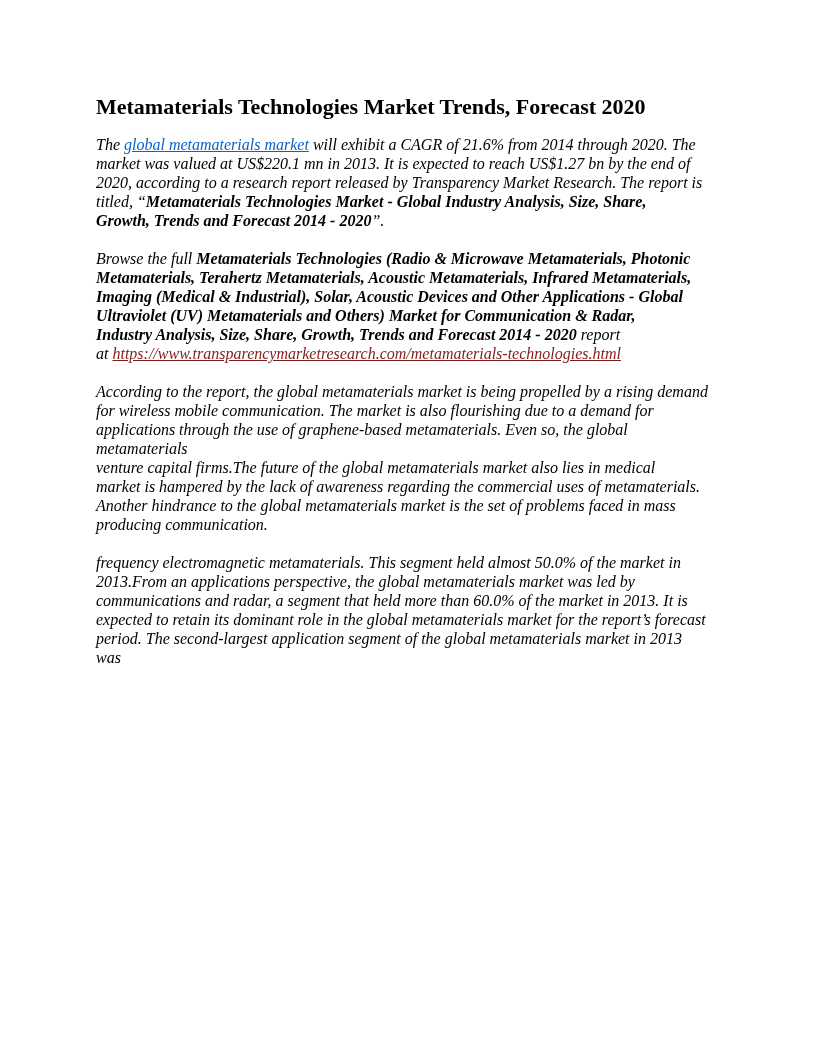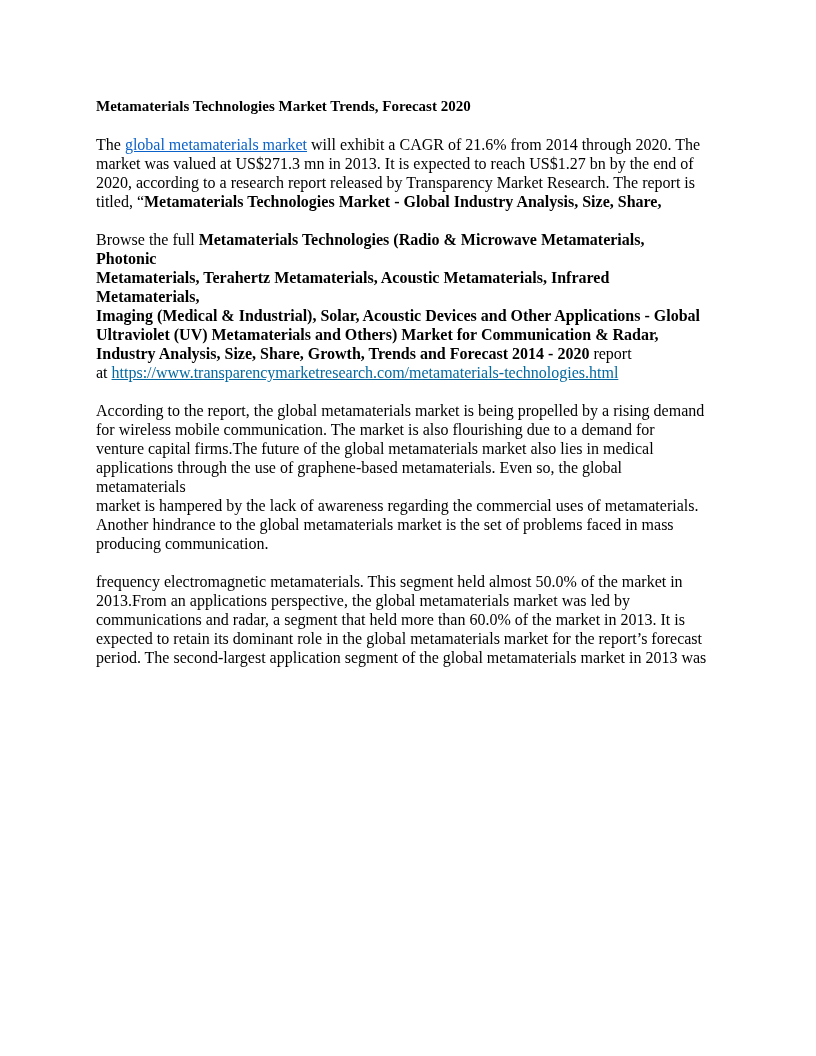--- a/index.html
+++ b/index.html
@@ -13,27 +13,28 @@
     height: 1056px;
     background: #ffffff;
     box-sizing: border-box;
     padding: 97px 96px 0 96px;
     font-family: "Liberation Serif", "DejaVu Serif", serif;
     font-size: 16px;
     line-height: 19px;
     color: #000000;
   }
   .doc-title {
-    font-size: 15px;
+    font-size: 22px;
     line-height: 19px;
     font-weight: bold;
     margin: 0 0 19px 0;
   }
   .para {
     margin: 0 12px 19px 0;
+    font-style: italic;
   }
   .line {
     display: block;
     white-space: pre-wrap;
     min-height: 19px;
   }
   .run-bold {
     font-weight: bold;
   }
   .run-link {
@@ -42,37 +43,38 @@
   }
 </style>
 </head>
 <body>
 
 <div class="page">
   <h1 class="doc-title">Metamaterials Technologies Market Trends, Forecast 2020</h1>
   <div>
       <p class="para">
         <span class="line"><span>The </span><a class="run-link" style="color: rgb(11, 98, 201);">global metamaterials market</a><span> will exhibit a CAGR of 21.6% from 2014 through 2020. The</span></span>
-        <span class="line"><span>market was valued at US$271.3 mn in 2013. It is expected to reach US$1.27 bn by the end of</span></span>
+        <span class="line"><span>market was valued at US$220.1 mn in 2013. It is expected to reach US$1.27 bn by the end of</span></span>
         <span class="line"><span>2020, according to a research report released by Transparency Market Research. The report is</span></span>
         <span class="line"><span>titled, “</span><b class="run-bold">Metamaterials Technologies Market - Global Industry Analysis, Size, Share,</b></span>
+        <span class="line"><b class="run-bold">Growth, Trends and Forecast 2014 - 2020</b><span>”.</span></span>
       </p>
       <p class="para">
         <span class="line"><span>Browse the full </span><b class="run-bold">Metamaterials Technologies (Radio &amp; Microwave Metamaterials, Photonic</b></span>
         <span class="line"><b class="run-bold">Metamaterials, Terahertz Metamaterials, Acoustic Metamaterials, Infrared Metamaterials,</b></span>
         <span class="line"><b class="run-bold">Imaging (Medical &amp; Industrial), Solar, Acoustic Devices and Other Applications - Global</b></span>
         <span class="line"><b class="run-bold">Ultraviolet (UV) Metamaterials and Others) Market for Communication &amp; Radar,</b></span>
         <span class="line"><b class="run-bold">Industry Analysis, Size, Share, Growth, Trends and Forecast 2014 - 2020</b><span> report</span></span>
-        <span class="line"><span>at </span><a class="run-link" style="color: #0369a1;">https://www.transparencymarketresearch.com/metamaterials-technologies.html</a></span>
+        <span class="line"><span>at </span><a class="run-link" style="color: #7f1d1d;">https://www.transparencymarketresearch.com/metamaterials-technologies.html</a></span>
       </p>
       <p class="para">
         <span class="line"><span>According to the report, the global metamaterials market is being propelled by a rising demand</span></span>
         <span class="line"><span>for wireless mobile communication. The market is also flourishing due to a demand for</span></span>
+        <span class="line"><span>applications through the use of graphene-based metamaterials. Even so, the global metamaterials</span></span>
         <span class="line"><span>venture capital firms.The future of the global metamaterials market also lies in medical</span></span>
-        <span class="line"><span>applications through the use of graphene-based metamaterials. Even so, the global metamaterials</span></span>
         <span class="line"><span>market is hampered by the lack of awareness regarding the commercial uses of metamaterials.</span></span>
         <span class="line"><span>Another hindrance to the global metamaterials market is the set of problems faced in mass</span></span>
         <span class="line"><span>producing communication.</span></span>
       </p>
       <p class="para">
         <span class="line"><span>frequency electromagnetic metamaterials. This segment held almost 50.0% of the market in</span></span>
         <span class="line"><span>2013.From an applications perspective, the global metamaterials market was led by</span></span>
         <span class="line"><span>communications and radar, a segment that held more than 60.0% of the market in 2013. It is</span></span>
         <span class="line"><span>expected to retain its dominant role in the global metamaterials market for the report’s forecast</span></span>
         <span class="line"><span>period. The second-largest application segment of the global metamaterials market in 2013 was</span></span>

